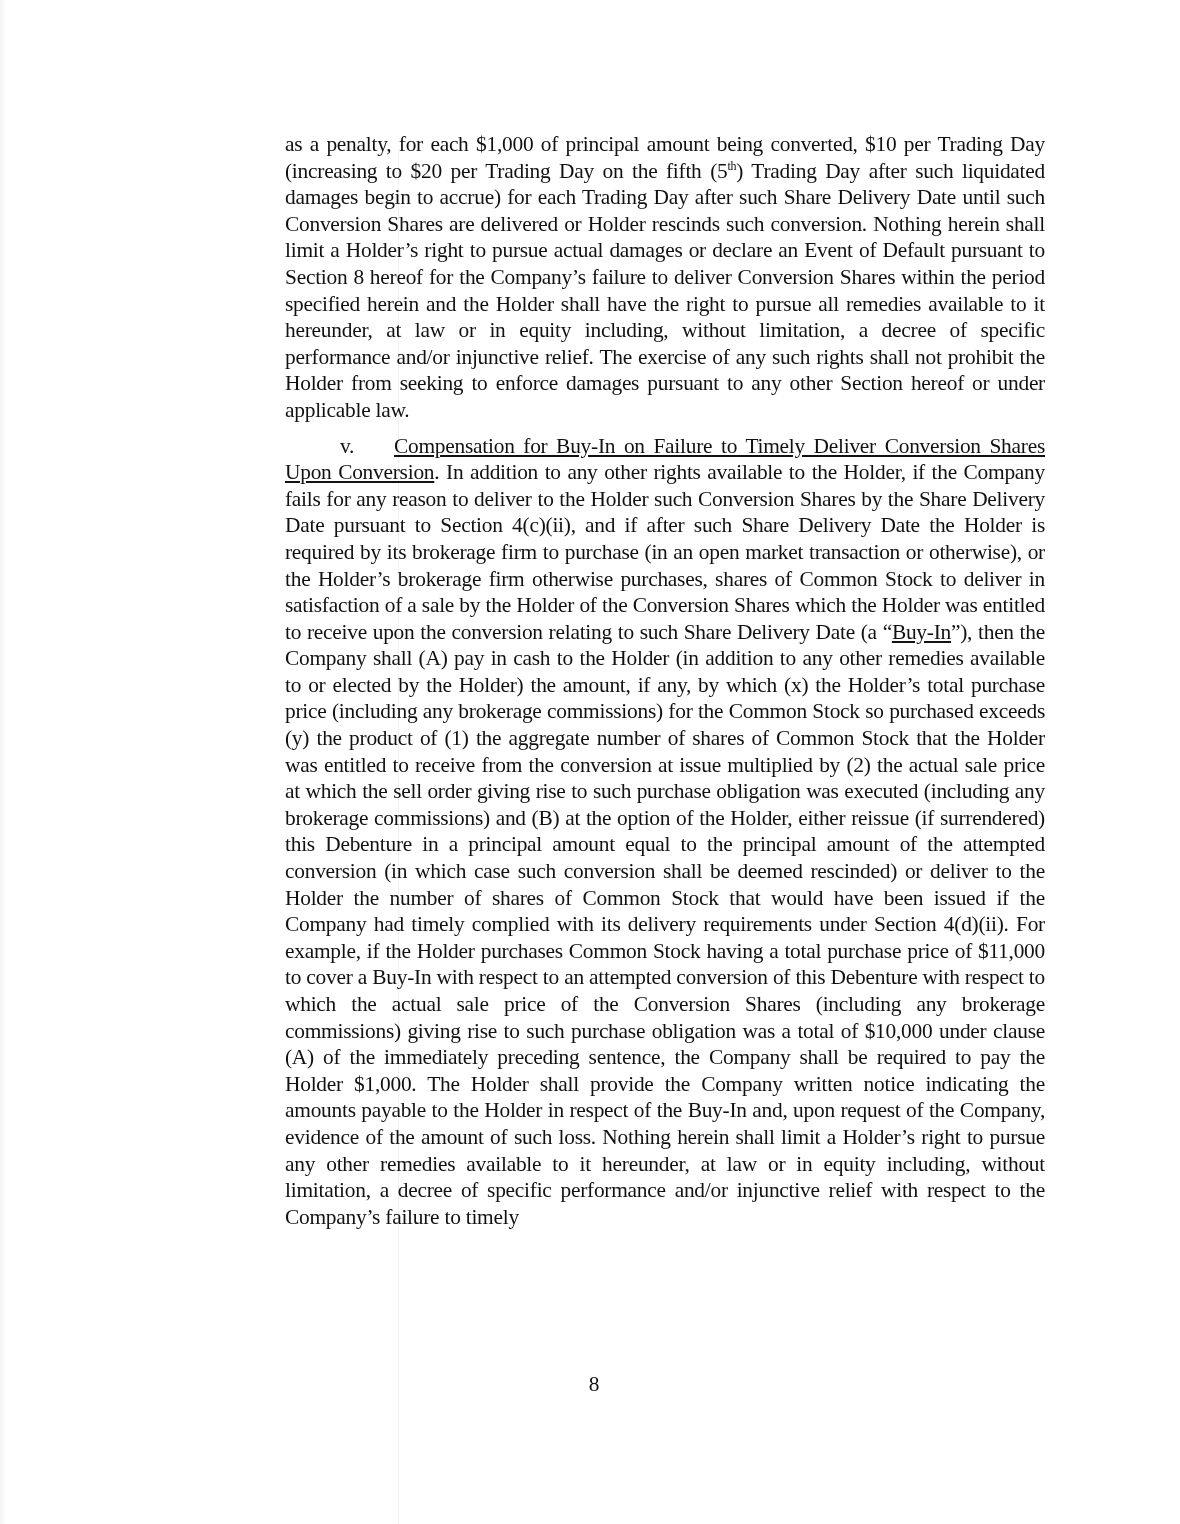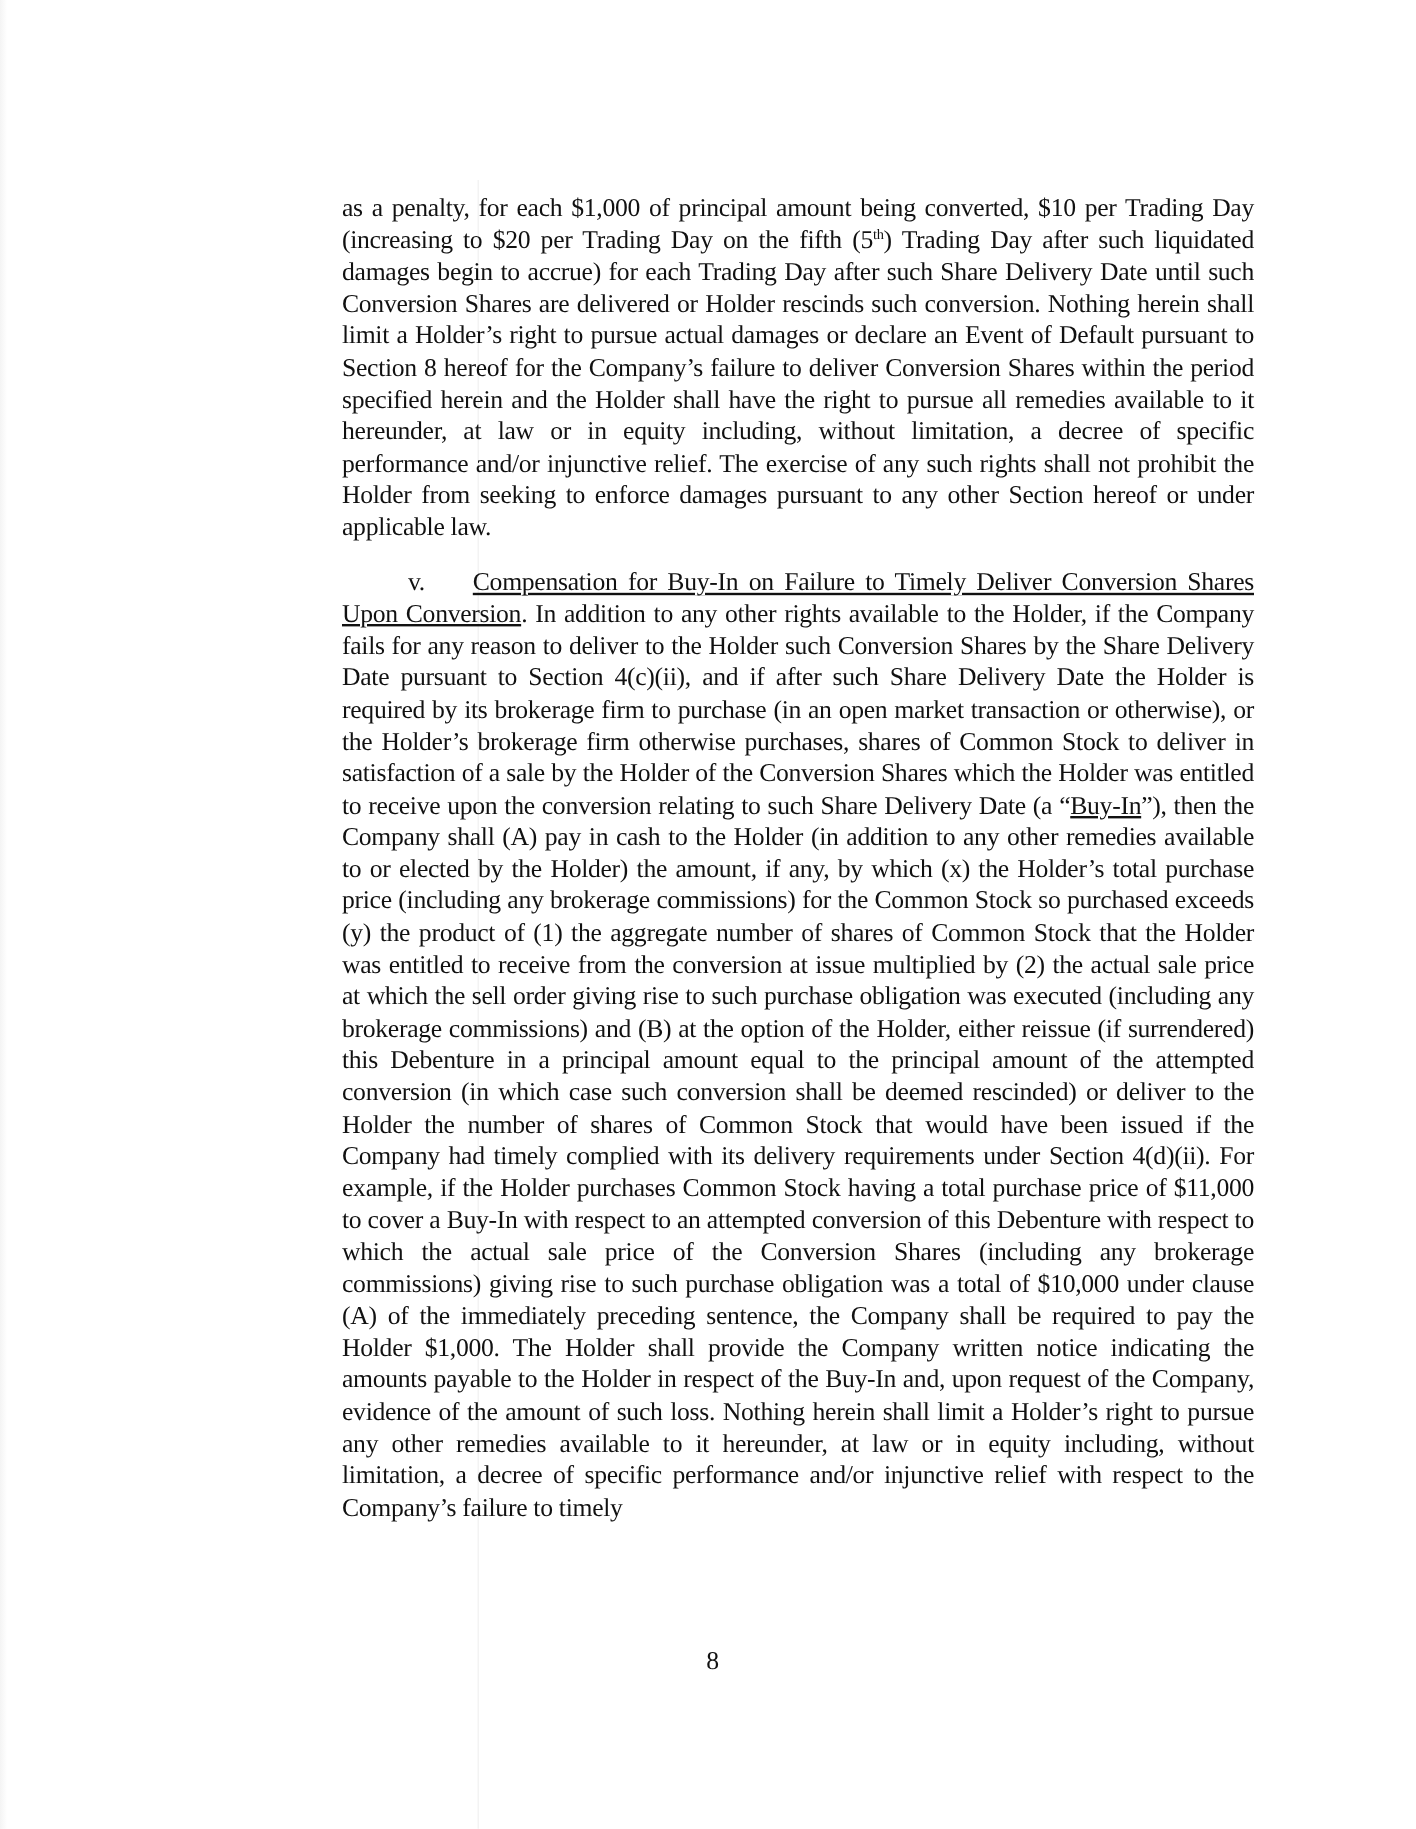--- a/index.html
+++ b/index.html
@@ -27,33 +27,33 @@
       position: absolute;
       left: 398px;
       top: 150px;
       width: 1px;
       height: 1374px;
       background: #f1f1f1;
     }
     .page {
       position: absolute;
       left: 285px;
-      top: 160px;
+      top: 131px;
       width: 760px;
     }
     .para {
       font-size: 21.4px;
       line-height: 26.6px;
       text-align: justify;
       margin: 0;
       letter-spacing: -0.25px;
       word-spacing: 0px;
     }
     .para + .para {
-      margin-top: 19px;
+      margin-top: 9px;
     }
     .para .indent {
       display: inline-block;
       width: 54px;
       padding-left: 55px;
     }
     .ul {
       text-decoration: underline;
       text-underline-offset: 2px;
     }

